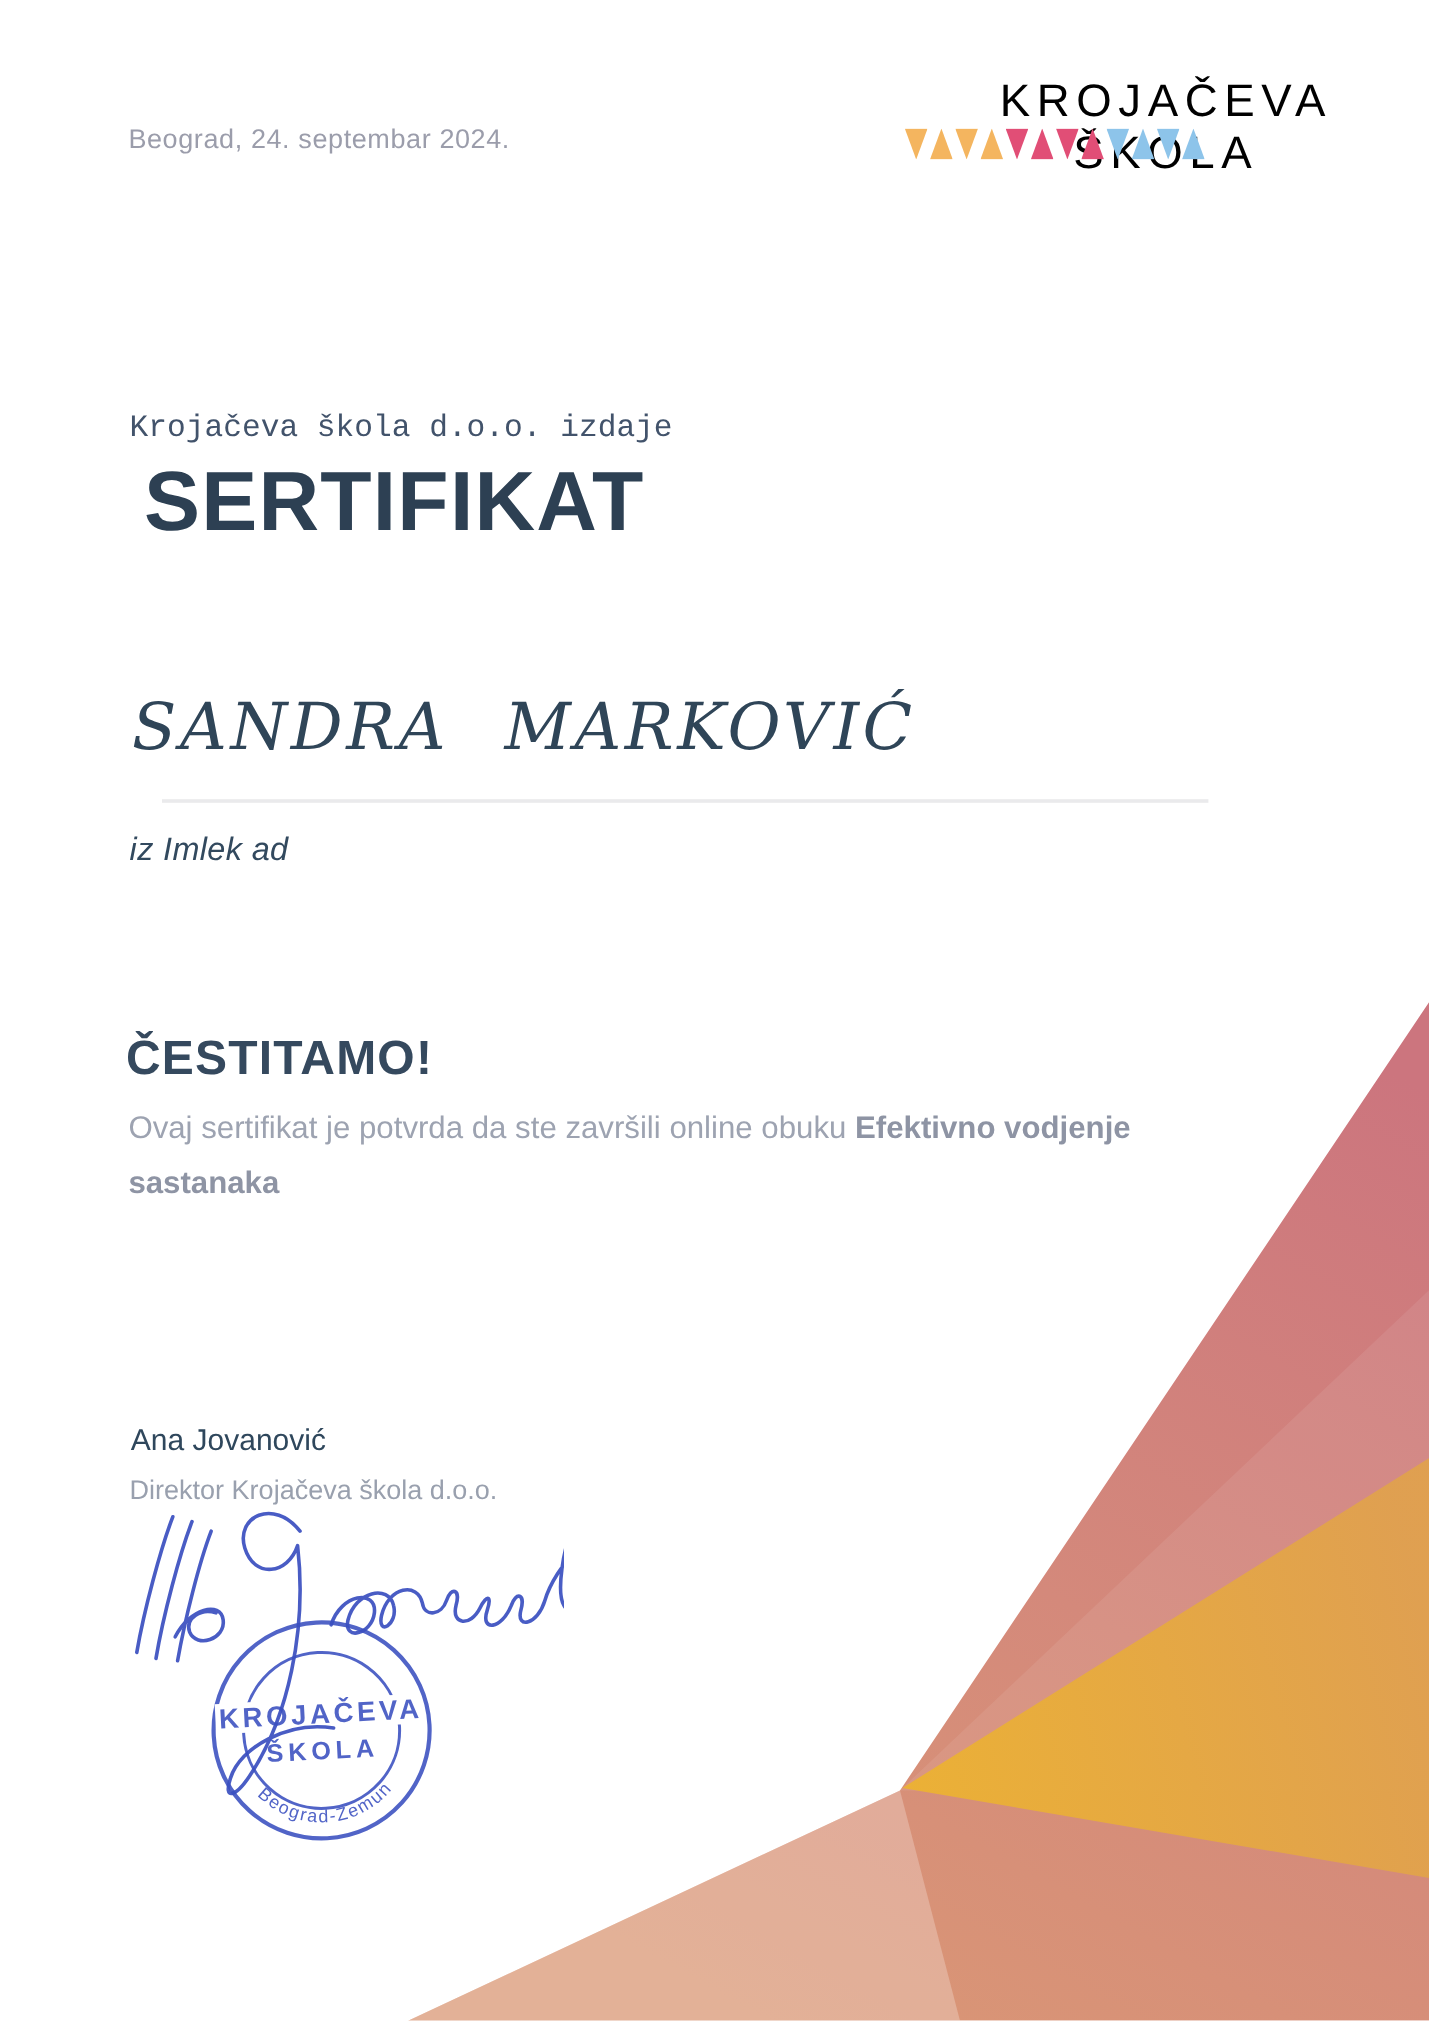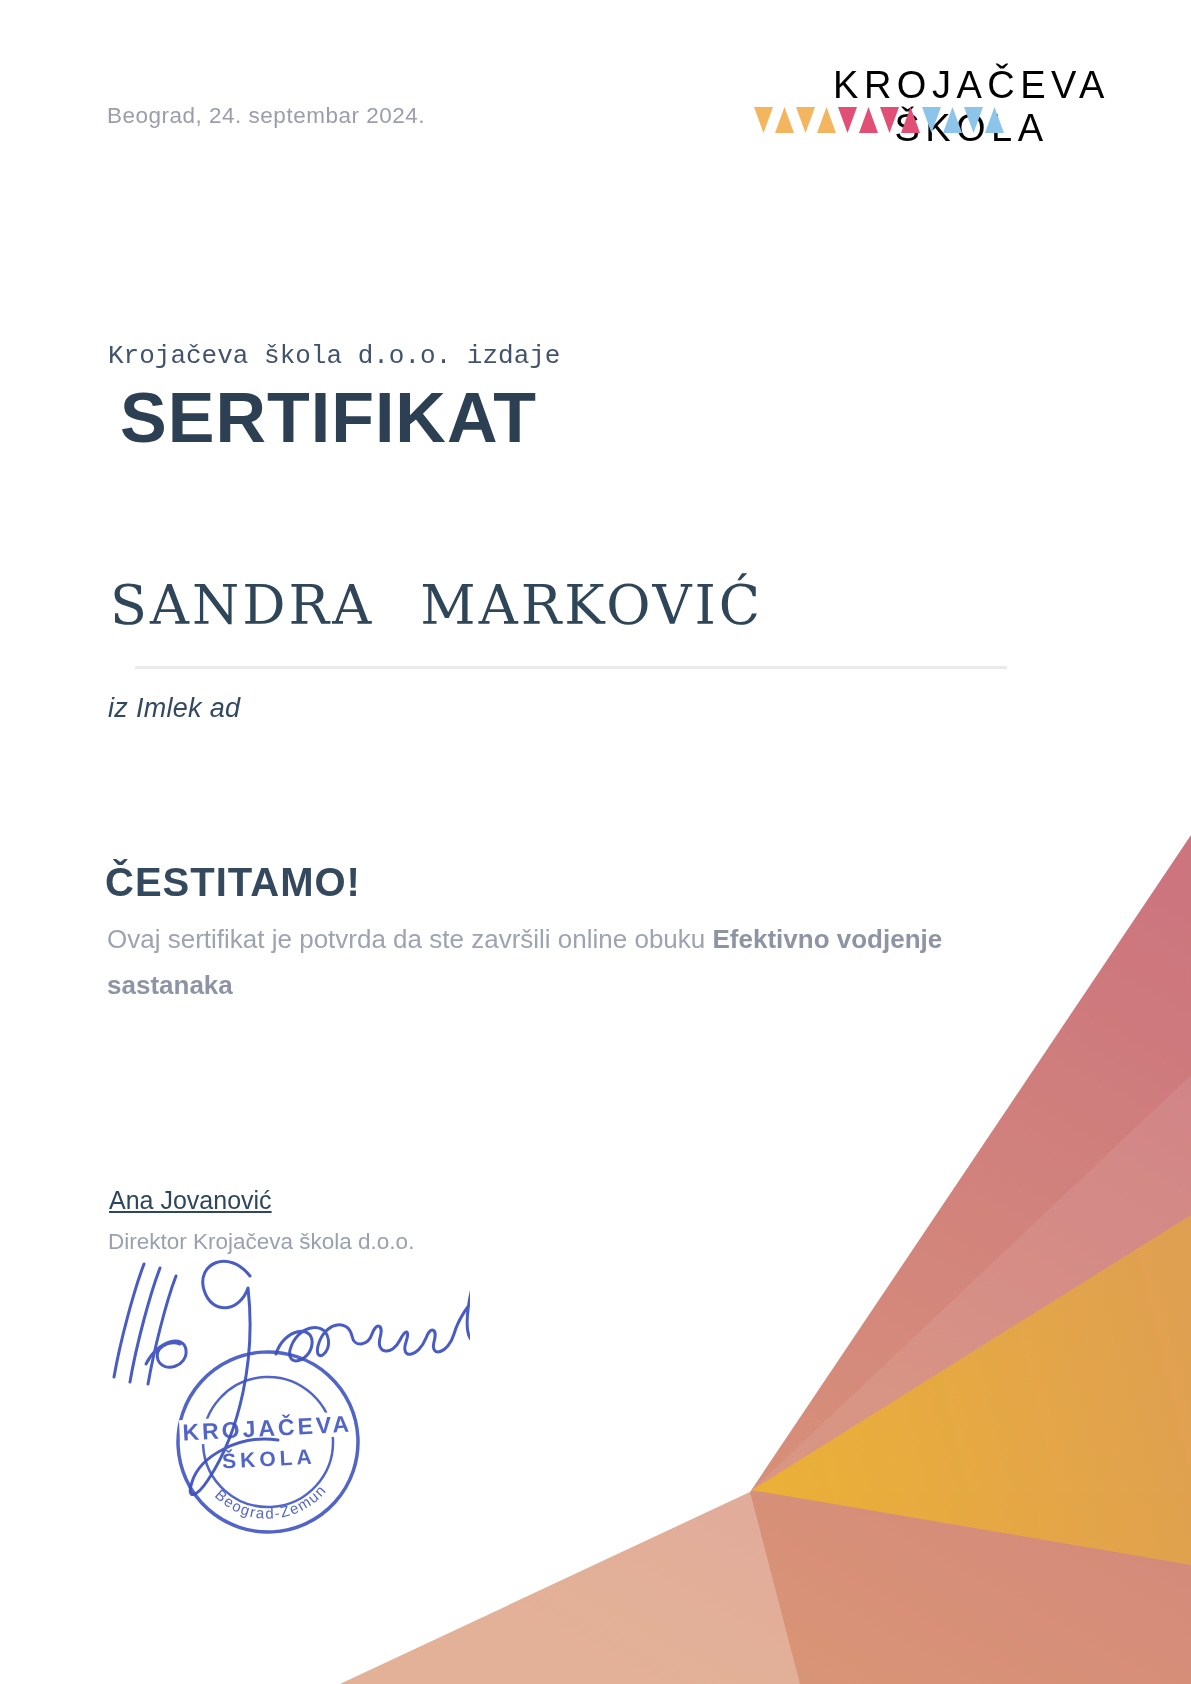--- a/index.html
+++ b/index.html
@@ -15,29 +15,29 @@
   .tri{width:19px;height:26px;margin-right:2px;flex:0 0 auto;}
   .tri.down{clip-path:polygon(0 0,100% 0,50% 100%);}
   .tri.up{clip-path:polygon(50% 0,100% 100%,0 100%);}
   
   .issuer{left:108px;top:341px;font-size:26px;color:#42536b;font-family:Liberation Mono, monospace;}
   .title{left:104px;top:378px;font-size:70px;font-weight:700;color:#2d4053;letter-spacing:1px;margin-left:16px;}
   
   .name-underline{left:135px;top:666px;width:872px;height:3px;background:#eaeaec;}
   .recipient-name{
     left:110px;top:574px;font-size:54px;color:#2f4558;
-    font-family:"DejaVu Serif",serif;letter-spacing:3px;word-spacing:26px;
+    font-family:"DejaVu Serif",serif;font-style:italic;letter-spacing:3px;word-spacing:26px;
   }
   .company{left:108px;top:693px;font-size:27px;font-style:italic;color:#32495e;letter-spacing:.3px;}
   
   .congrats{left:105px;top:860px;font-size:40px;color:#35495e;letter-spacing:1px;font-weight:700;}
   .body-text{left:107px;top:916px;width:894px;font-size:26px;line-height:46px;color:#9da3b1;}
   .body-text b{color:#8e94a4;font-weight:700;}
   
-  .signer-name{left:109px;top:1186px;font-size:25px;color:#2f475c;text-decoration:underline;}
+  .signer-name{left:109px;top:1186px;font-size:25px;color:#2f475c;}
   .signer-title{left:108px;top:1229px;font-size:22.5px;color:#99a0ae;}
   .sig-svg{left:100px;top:1242px;}
   .decor-svg{left:0;top:0;pointer-events:none;}
   .content{position:relative;z-index:2;}
   .decor-layer{position:absolute;inset:0;z-index:1;}
 </style>
 </head>
 <body>
 
 <div class="page">

